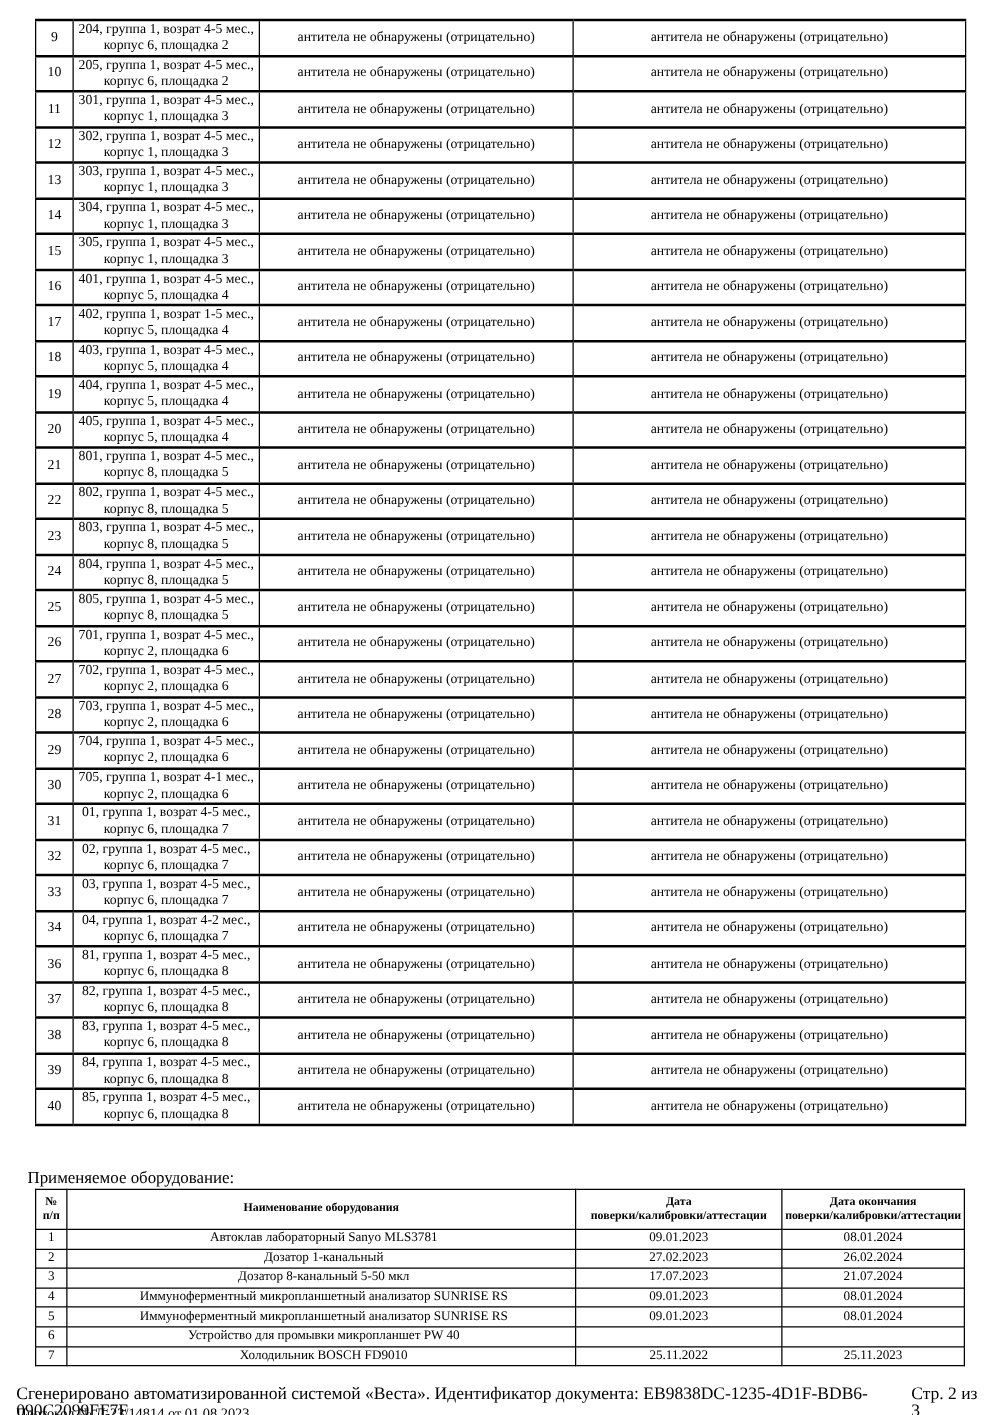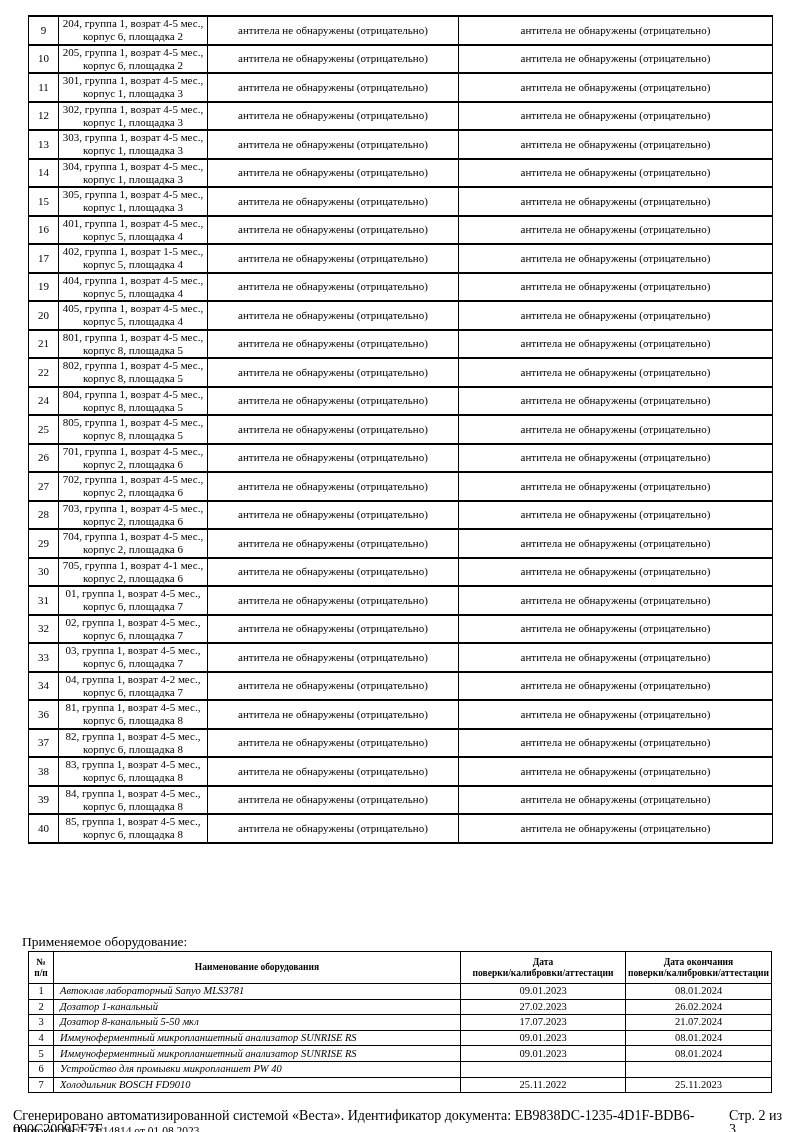--- a/index.html
+++ b/index.html
@@ -35,21 +35,21 @@
   }
   .equip th, .equip td {
     border: 1px solid #000;
     vertical-align: middle; padding: 0 2px;
     overflow: hidden; white-space: nowrap;
   }
   .equip thead tr { height: 32px; }
   .equip th { font-weight: bold; font-size: 9.5px; line-height: 11px; text-align: center; }
   .equip tbody tr { height: 15.6px; }
   .equip td { font-size: 10.5px; line-height: 12px; text-align: center; }
-  .equip td.e-name { text-align: left; padding-left: 6px; font-style: italic; }
+  .equip td.e-name { text-align: center; padding-left: 6px; }
 
   
   .footer-line1 {
     position: absolute; left: 13px; top: 1124px;
     font-size: 11.5px; line-height: 14px;
   }
   .footer-line2 {
     position: absolute; left: 13px; right: 12px; top: 1109px;
     display: flex; justify-content: flex-end; align-items: baseline;
     font-size: 14px; line-height: 14px;
@@ -151,20 +151,29 @@
     <tr>
       <td class="c-num">17</td>
       <td class="c-desc">
         <div>402, группа 1, возрат 1-5 мес.,</div>
         <div>корпус 5, площадка 4</div>
       </td>
       <td class="c-res">антитела не обнаружены (отрицательно)</td>
       <td class="c-res">антитела не обнаружены (отрицательно)</td>
     </tr>
 
+    <tr>
+      <td class="c-num">18</td>
+      <td class="c-desc">
+        <div>403, группа 1, возрат 4-5 мес.,</div>
+        <div>корпус 5, площадка 4</div>
+      </td>
+      <td class="c-res">антитела не обнаружены (отрицательно)</td>
+      <td class="c-res">антитела не обнаружены (отрицательно)</td>
+    </tr>
 
     <tr>
       <td class="c-num">19</td>
       <td class="c-desc">
         <div>404, группа 1, возрат 4-5 мес.,</div>
         <div>корпус 5, площадка 4</div>
       </td>
       <td class="c-res">антитела не обнаружены (отрицательно)</td>
       <td class="c-res">антитела не обнаружены (отрицательно)</td>
     </tr>
@@ -192,20 +201,29 @@
     <tr>
       <td class="c-num">22</td>
       <td class="c-desc">
         <div>802, группа 1, возрат 4-5 мес.,</div>
         <div>корпус 8, площадка 5</div>
       </td>
       <td class="c-res">антитела не обнаружены (отрицательно)</td>
       <td class="c-res">антитела не обнаружены (отрицательно)</td>
     </tr>
 
+    <tr>
+      <td class="c-num">23</td>
+      <td class="c-desc">
+        <div>803, группа 1, возрат 4-5 мес.,</div>
+        <div>корпус 8, площадка 5</div>
+      </td>
+      <td class="c-res">антитела не обнаружены (отрицательно)</td>
+      <td class="c-res">антитела не обнаружены (отрицательно)</td>
+    </tr>
 
     <tr>
       <td class="c-num">24</td>
       <td class="c-desc">
         <div>804, группа 1, возрат 4-5 мес.,</div>
         <div>корпус 8, площадка 5</div>
       </td>
       <td class="c-res">антитела не обнаружены (отрицательно)</td>
       <td class="c-res">антитела не обнаружены (отрицательно)</td>
     </tr>

